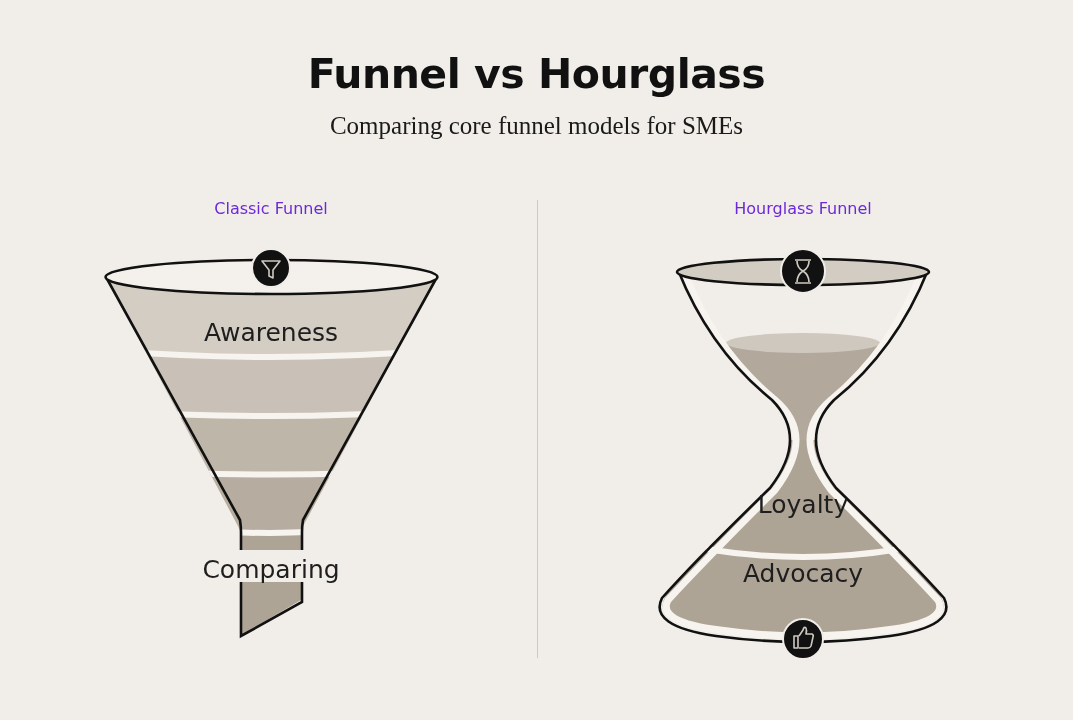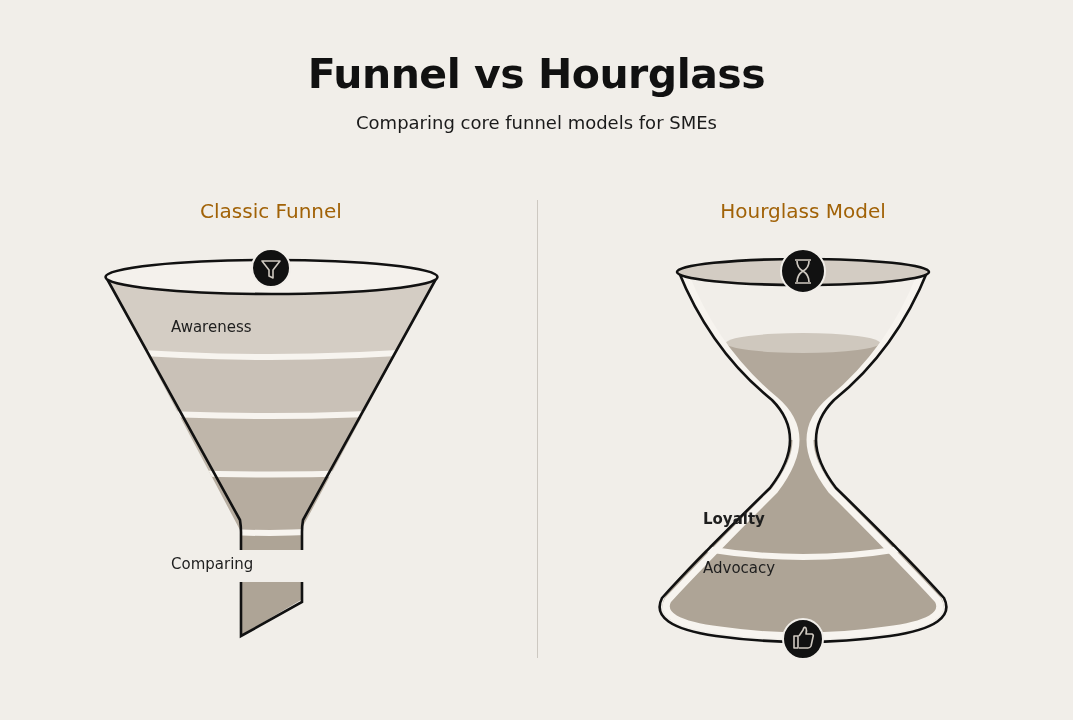--- a/index.html
+++ b/index.html
@@ -10,43 +10,43 @@
       color: #111;
       position: relative;
     }
     .title {
       position: absolute; left: 0; width: 1073px; top: 50px;
       text-align: center; font-weight: bold; font-size: 41px;
       letter-spacing: -0.5px; color: #111;
     }
     .subtitle {
       position: absolute; left: 0; width: 1073px; top: 112px;
-      text-align: center; font-size: 18px; color: #1a1a1a;
+      text-align: center; font-size: 25px; color: #1a1a1a; font-family: Liberation Serif, serif;
     }
     .panel-title {
-      position: absolute; top: 199px; font-size: 20px; color: #a16207;
+      position: absolute; top: 199px; font-size: 16px; color: #6d28d9;
       text-align: center; width: 340px;
     }
     .divider {
       position: absolute; left: 537px; top: 200px; width: 1px; height: 458px;
       background: #cdc8c1;
     }
     svg.art { position: absolute; left: 0; top: 0; }
     .lbl {
-      position: absolute; font-size: 15px; color: #1e1e1e; text-align: left;
+      position: absolute; font-size: 25px; color: #1e1e1e; text-align: center;
     }
   </style>
 </head>
 <body>
 
 <div class="title">Funnel vs Hourglass</div>
 <div class="subtitle">Comparing core funnel models for SMEs</div>
 
 <div class="panel-title" style="left:101px;">Classic Funnel</div>
-<div class="panel-title" style="left:633px;">Hourglass Model</div>
+<div class="panel-title" style="left:633px;">Hourglass Funnel</div>
 
 <div class="divider"></div>
 
 <svg class="art" width="1073" height="720" viewBox="0 0 1073 720">
 
   <g>
 
     <defs>
       <clipPath id="funnelClip">
         <path d="M106,277 L240,530 L240,636 L301,600 L301,530 L437,277 Z"></path>
@@ -101,14 +101,14 @@
 
     <g>
       <circle cx="803" cy="639" r="20" fill="#111" stroke="#f1eee9" stroke-width="2"></circle>
       <path d="M794,636 L798,636 L798,648 L794,648 Z M799,636 L803,630 Q804,626 806,628 Q807,630 806,634 L812,634 Q814,635 813,637 L811,646 Q810,648 808,648 L799,648" fill="none" stroke="#cfc9c0" stroke-width="1.6" stroke-linejoin="round"></path>
     </g>
   </g>
 </svg>
 
 <div class="lbl" style="left:171px; top:318px; width:200px;">Awareness</div>
 <div class="lbl" style="left:171px; top:555px; width:200px;">Comparing</div>
-<div class="lbl" style="left:703px; top:510px; width:200px;font-weight:bold;">Loyalty</div>
+<div class="lbl" style="left:703px; top:490px; width:200px;">Loyalty</div>
 <div class="lbl" style="left:703px; top:559px; width:200px;">Advocacy</div>
 
 </body></html>

